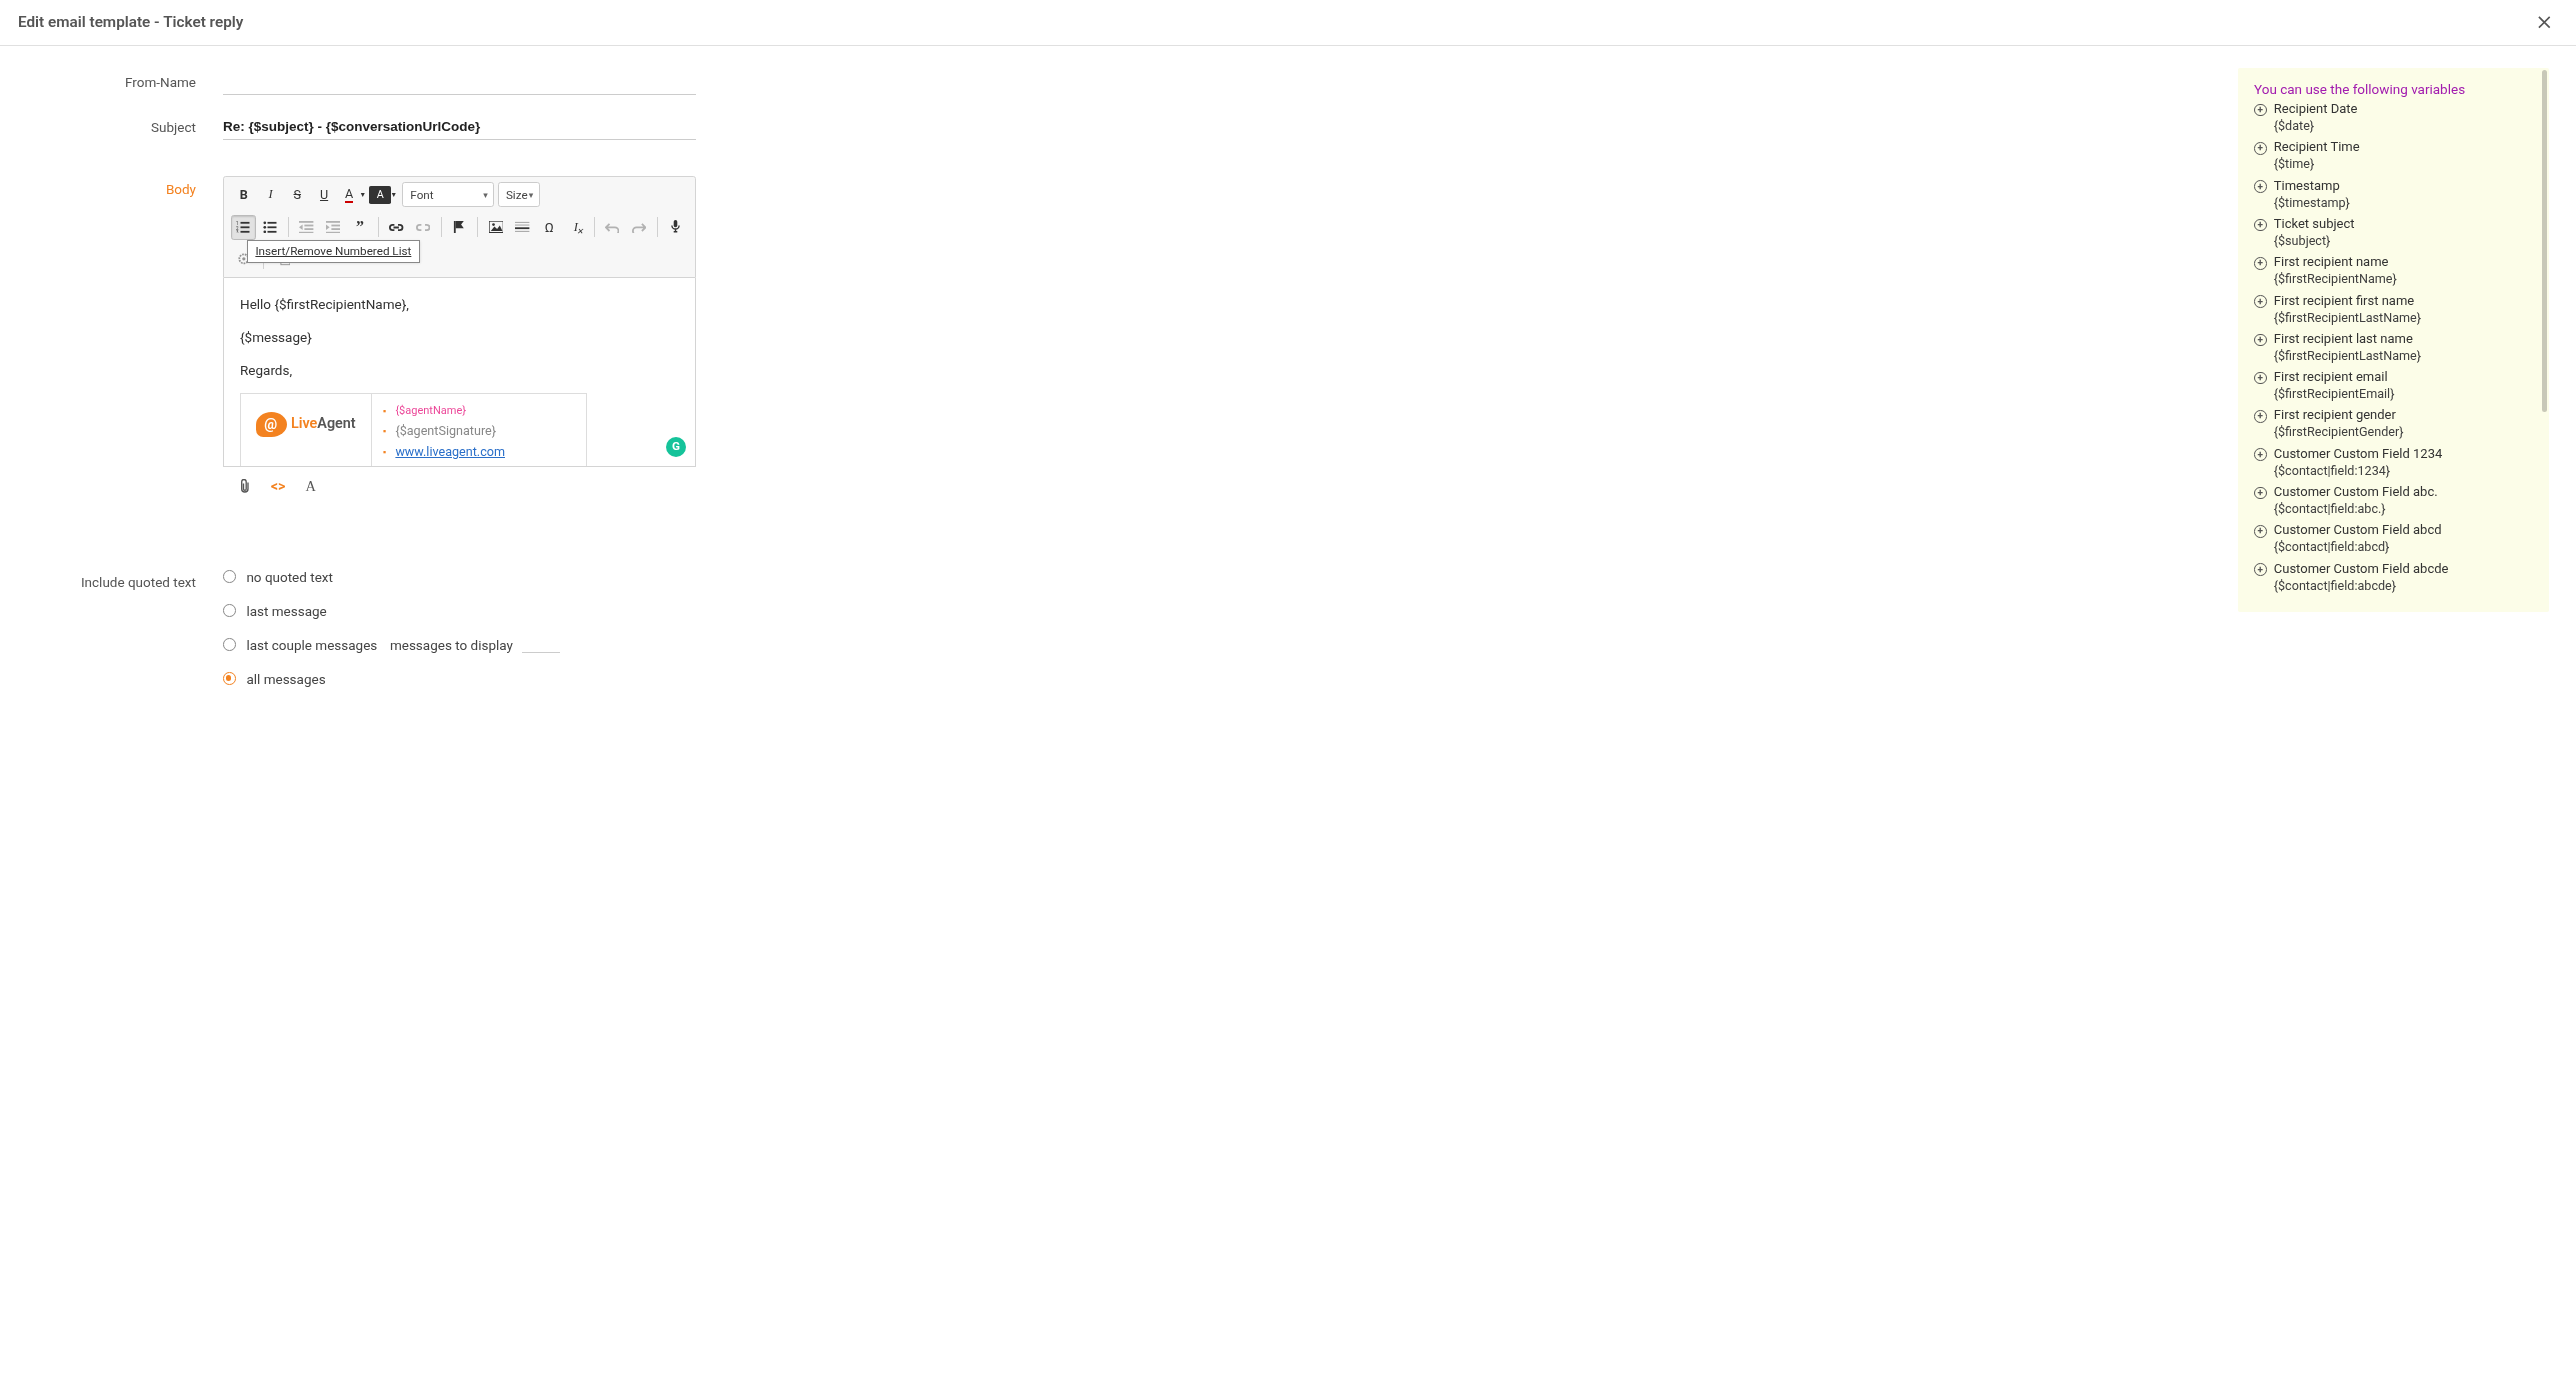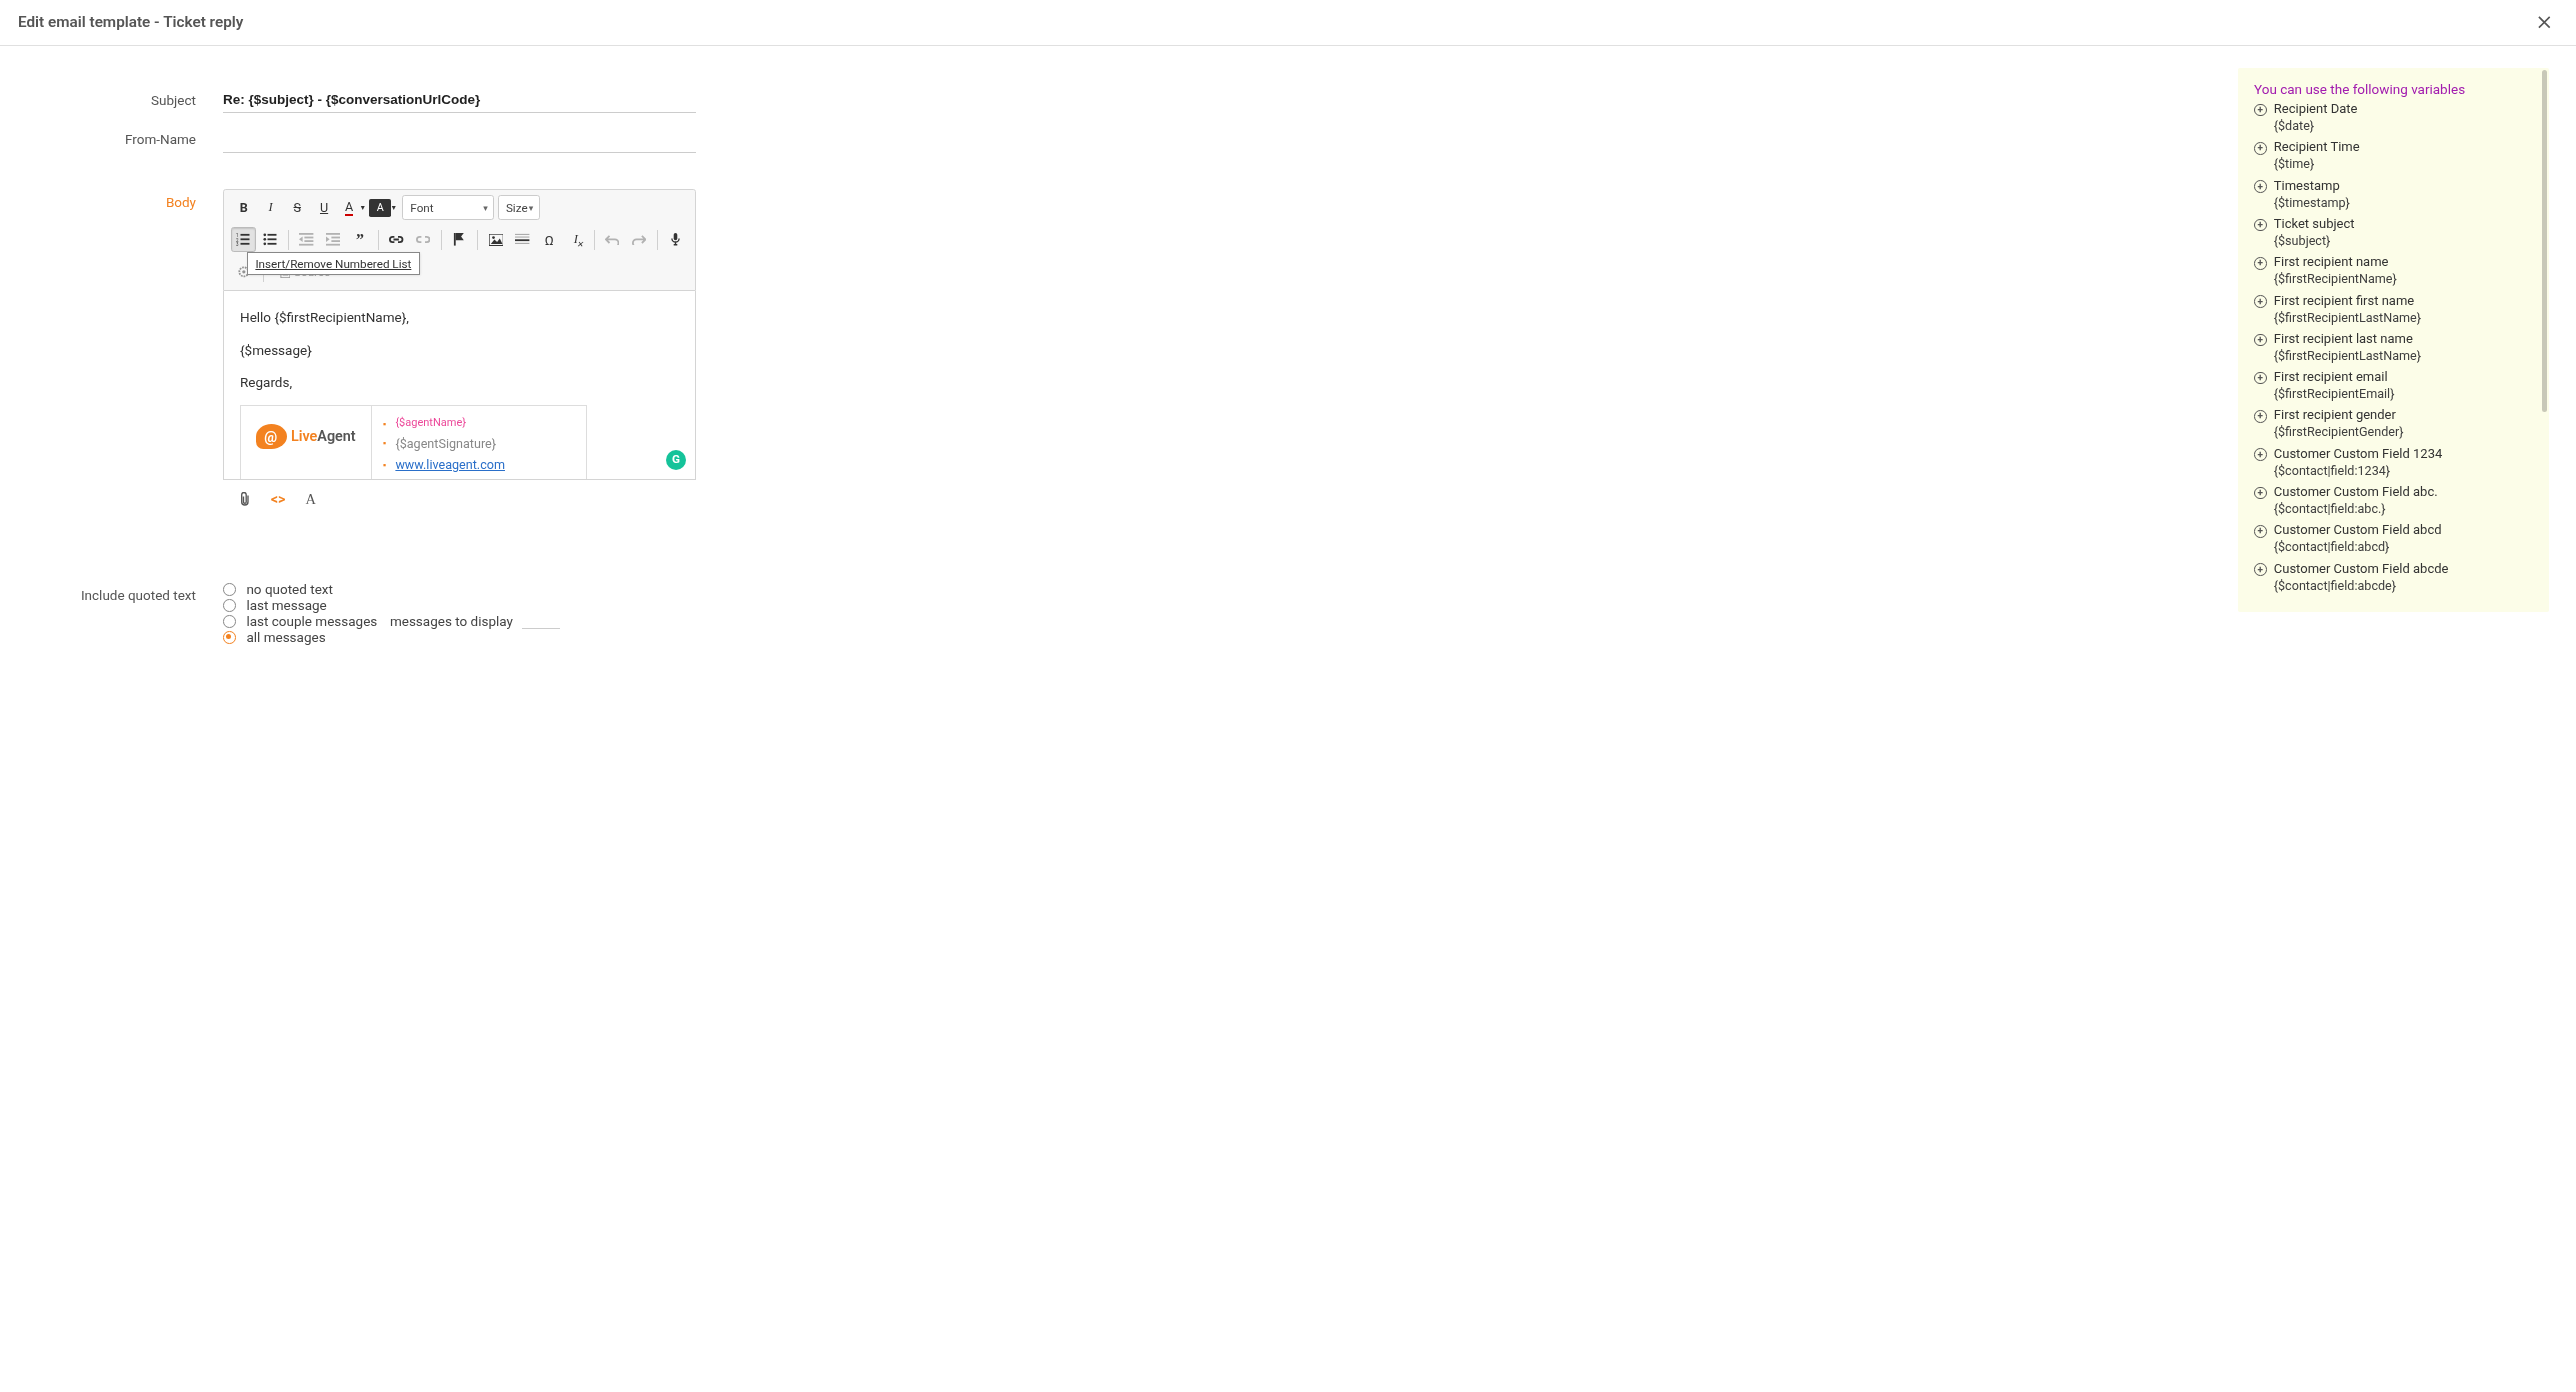--- a/index.html
+++ b/index.html
@@ -48,21 +48,21 @@
   .sig-list li { position: relative; padding-left: 12.6px; margin-bottom: 2.7px; }
   .sig-list li::before { content: "▪"; color: #f38220; position: absolute; left: 0; font-size: 9px; top: 2.7px; }
   .sig-list .aname { font-weight: 400; color: #ec4899; font-size: 11px; }
   .sig-list .asig { color: #888; }
   .sig-list .alink { color: #2a6fc9; text-decoration: underline; }
   .grammarly-badge { position: absolute; right: 9px; bottom: 9px; width: 20px; height: 20px; border-radius: 50%; background: #15c39a; color: #fff; display: flex; align-items: center; justify-content: center; font-size: 11.7px; font-weight: bold; }
   .editor-footer { padding: 10.8px 16px; display: flex; gap: 20px; align-items: center; }
   .ef-btn { font-size: 14.4px; color: #555; cursor: pointer; }
   .ef-btn.active { color: #f38220; font-weight: 600; }
   .quoted-row { margin-top: 63px; }
-  .radio-list { display: flex; flex-direction: column; }
+  .radio-list { display: flex; flex-direction: column; gap: 18px; }
   .radio-item { display: flex; align-items: center; gap: 10.8px; font-size: 13.5px; color: #444; }
   .radio { width: 12.6px; height: 12.6px; border: 1.8px solid #888; border-radius: 50%; display: inline-block; position: relative; }
   .radio.checked { border-color: #f38220; }
   .radio.checked::after { content: ""; width: 5.4px; height: 5.4px; background: #f38220; border-radius: 50%; position: absolute; top: 1.8px; left: 1.8px; }
   .msg-disp { display: flex; align-items: center; gap: 9px; }
   .msg-disp-input { width: 38px; border: none; border-bottom: 0.9px solid #ccc; }
   .vars-panel { position: absolute; top: 22.5px; right: 27px; width: 311px; background: #fcfde8; border-radius: 1.8px; padding: 12.6px 0 12.6px 16px; font-size: 13px; max-height: 572px; overflow: hidden; }
   .vars-title { font-weight: 400; color: #a21caf; margin-bottom: 4px; font-size: 13.5px; }
   .var-list { list-style: none; }
   .var-item { display: flex; align-items: flex-start; gap: 7.2px; margin-bottom: 6.3px; cursor: pointer; }
@@ -82,31 +82,31 @@
     <svg width="12.6" height="12.6" viewBox="0 0 14 14">
         <path d="M1 1 L13 13 M13 1 L1 13" stroke="#555" stroke-width="1.8" fill="none"></path>
       </svg>
   </div>
 </div>
 
 <div class="content-area">
 
   <div class="form-section">
 
+    <div class="form-row">
+      <div class="form-label">From-Name</div>
+      <div class="form-field">
+        <input class="text-input" value="" style="">
+      </div>
+    </div>
+
     <div class="form-row" style="margin-top:18px;">
       <div class="form-label">Subject</div>
       <div class="form-field">
         <input class="text-input hasval" value="Re: {$subject} - {$conversationUrlCode}" style="">
-      </div>
-    </div>
-
-    <div class="form-row">
-      <div class="form-label">From-Name</div>
-      <div class="form-field">
-        <input class="text-input" value="" style="">
       </div>
     </div>
 
     <div class="form-row body-row">
       <div class="form-label active">Body</div>
       <div class="editor-wrap">
 
         <div class="toolbar">
           <div class="tb-group">
             <div class="tb-btn" style="font-weight:bold;">B</div>

